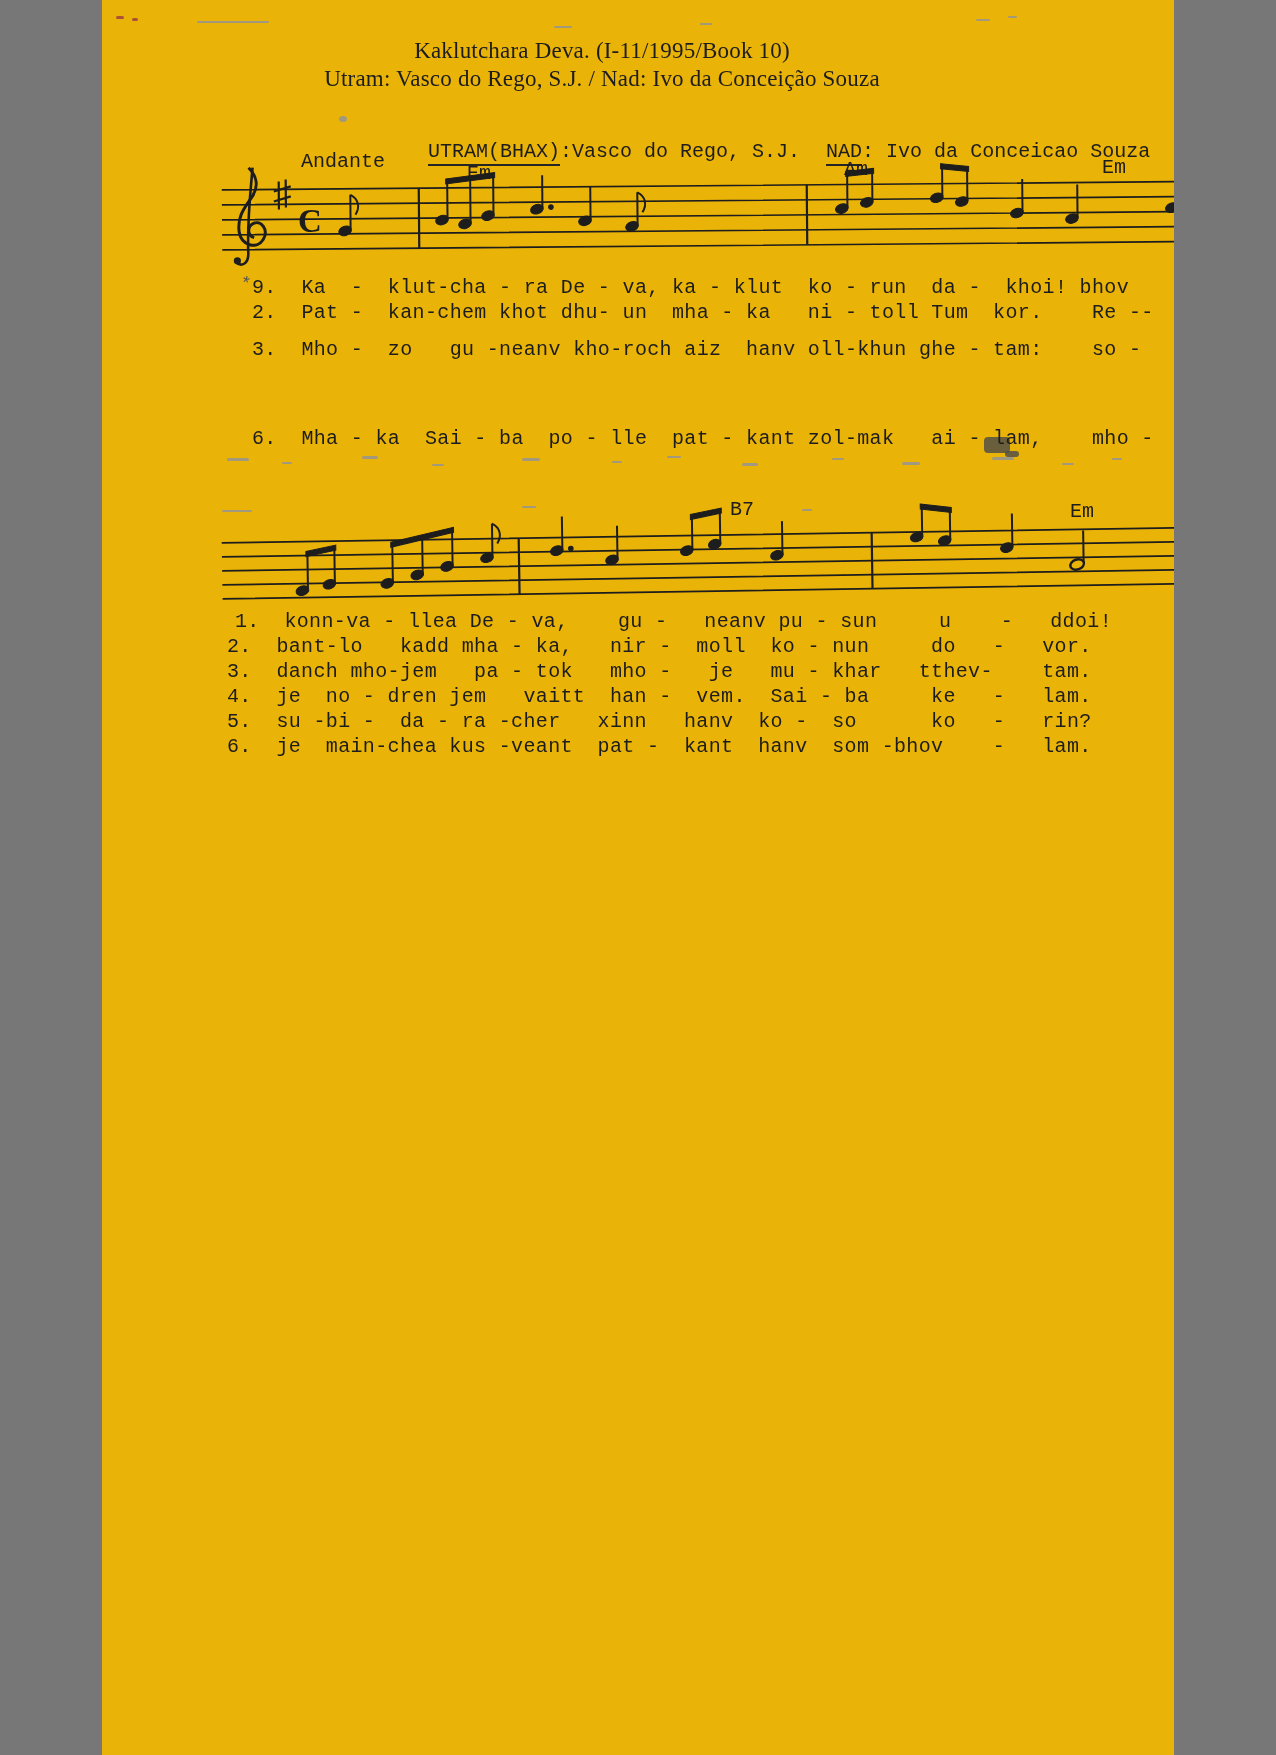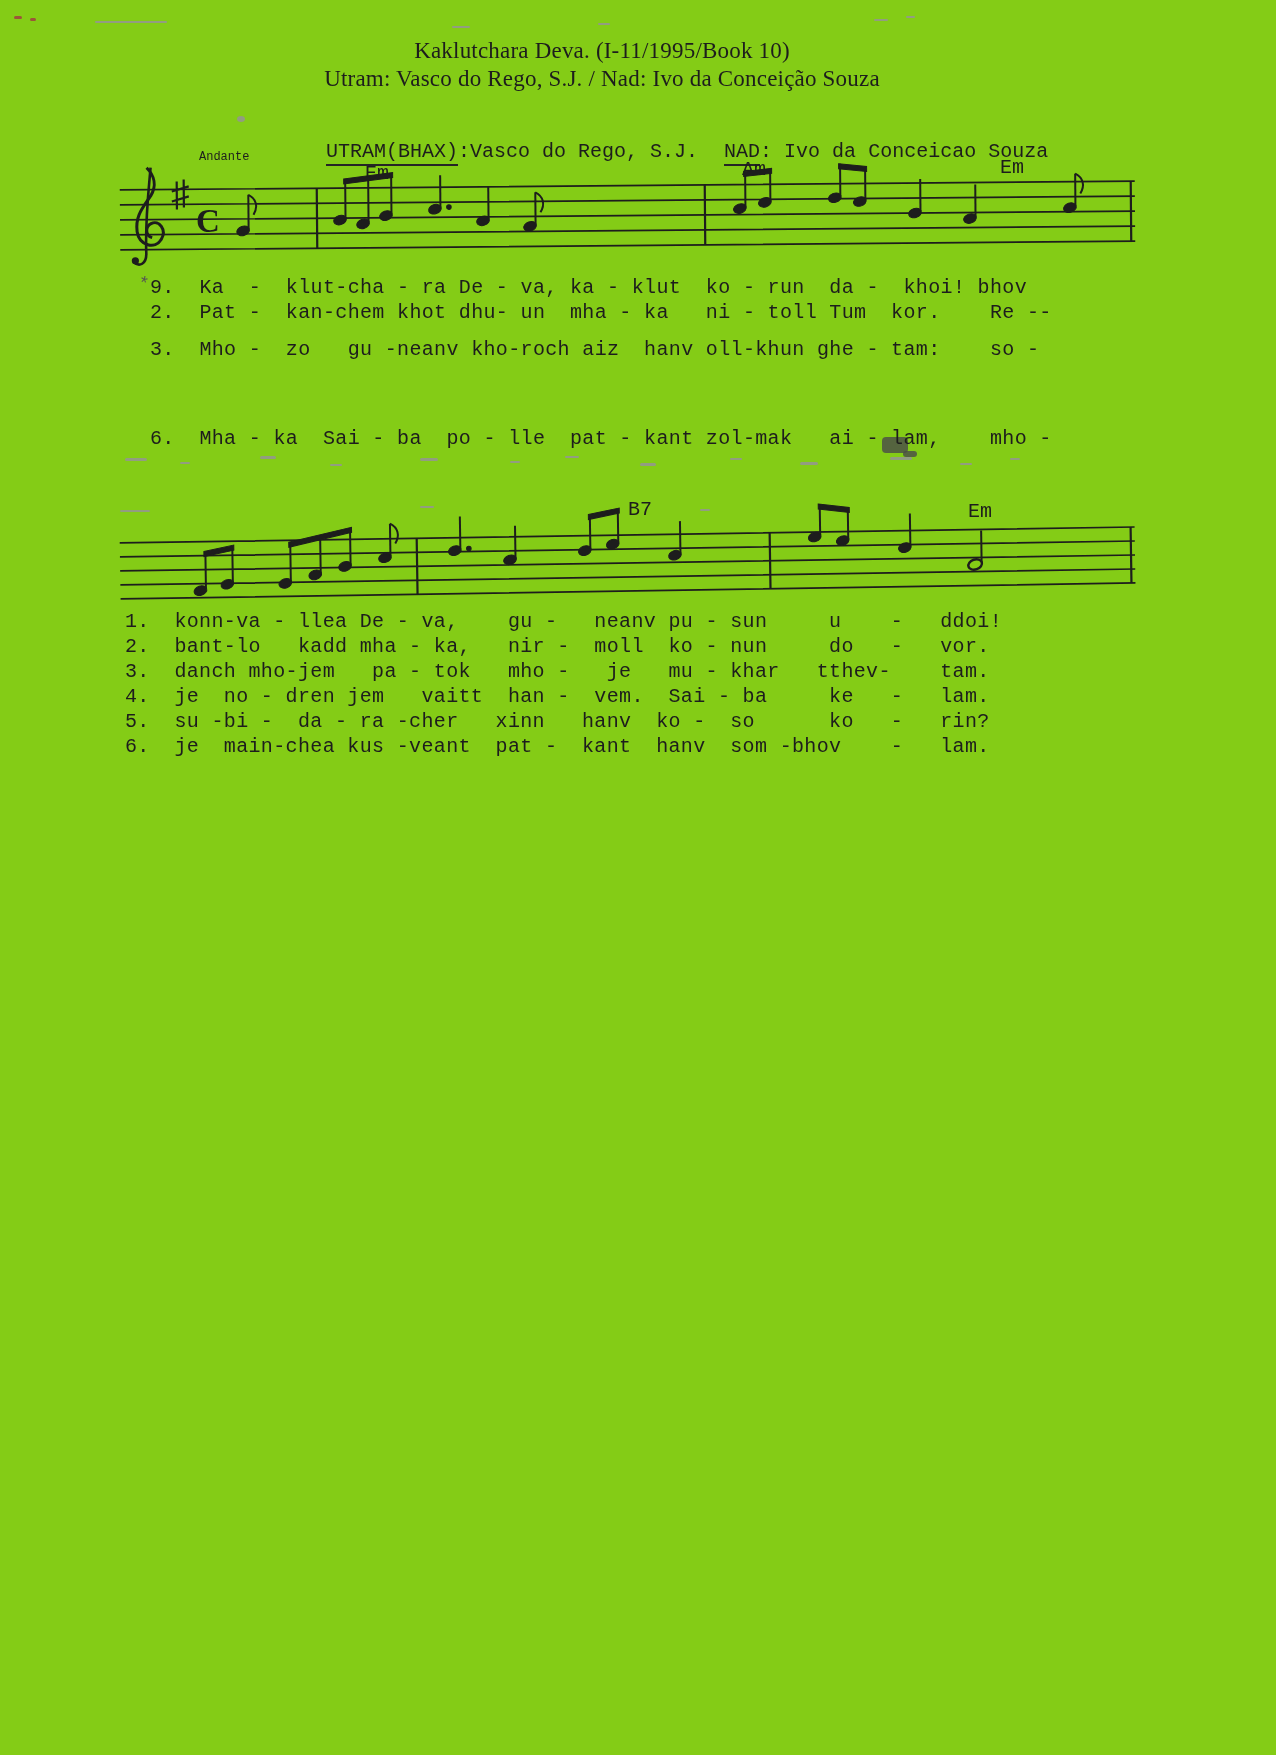--- a/index.html
+++ b/index.html
@@ -1,28 +1,28 @@
 <!DOCTYPE html>
 <html><head>
 <meta charset="utf-8">
 <style>
   html,body{margin:0;padding:0;background:#777;}
   .page{
-    position:relative;width:1276px;height:1755px;margin:0 auto;
-    background:#84cc16;color:#1d1d1d;overflow:hidden;
+    position:relative;width:1072px;height:1755px;margin:0 auto;
+    background:#eab308;color:#1d1d1d;overflow:hidden;
     font-family:"Liberation Serif","DejaVu Serif",serif;
   }
   .abs{position:absolute;}
   .t{font-family:"Liberation Mono","DejaVu Sans Mono",monospace;white-space:pre;}
   .title{top:38px;left:0;right:72px;text-align:center;font-size:23px;letter-spacing:.2px;}
   .subtitle{top:66px;left:0;right:72px;text-align:center;font-size:23px;letter-spacing:.2px;}
   .typed-header{left:278px;top:117px;font-size:20px;}
   .typed-header .u{border-bottom:2px solid #252525;padding-bottom:1px;}
   .typed-header .gap{display:inline-block;width:26px;}
-  .tempo{left:199px;top:150px;font-size:12px;}
+  .tempo{left:199px;top:150px;font-size:20px;}
   .chord{font-size:20px;}
   .timesig{left:196px;top:203px;font-size:33px;font-weight:bold;}
   .vl{font-size:20px;letter-spacing:.35px;}
   .vu{left:150px;}
   .lo{left:125px;}
   .margin-mark{left:138px;top:274px;color:#555;font-size:18px;transform:rotate(12deg);}
   .pagenum{left:0;right:0;top:1603px;text-align:center;font-size:21px;}
   .staffwrap{transform-origin:left center;}
   svg .ink{stroke:#1d1d1d;}
   .noise{position:absolute;background:#949494;opacity:.85;border-radius:2px;}
@@ -167,21 +167,21 @@
         <path d="M705.5 46 V15 M733.5 50 V19" stroke-width="2" fill="none"></path>
         <polygon points="704,15 735,19 735,24 704,20"></polygon>
         <ellipse cx="790" cy="60" rx="6.5" ry="4.6" transform="rotate(-18 790 60)"></ellipse>
         <path d="M795.5 58 V26" stroke-width="2" fill="none"></path>
         <ellipse cx="860" cy="78" rx="7" ry="5" transform="rotate(-18 860 78)" fill="none" stroke-width="2.4"></ellipse>
         <path d="M866.5 76 V44" stroke-width="2" fill="none"></path>
       </g>
     </svg>
   </div>
 
-  <div class="abs t vl lo" style="top:610px;">1.  konn-va - llea De - va,    gu -   neanv pu - sun     u    -   ddoi!</div>
+  <div class="abs t vl lo" style="top:610px;margin-left:8px;">1.  konn-va - llea De - va,    gu -   neanv pu - sun     u    -   ddoi!</div>
   <div class="abs t vl lo" style="top:635px;">2.  bant-lo   kadd mha - ka,   nir -  moll  ko - nun     do   -   vor.</div>
   <div class="abs t vl lo" style="top:660px;">3.  danch mho-jem   pa - tok   mho -   je   mu - khar   tthev-    tam.</div>
   <div class="abs t vl lo" style="top:685px;">4.  je  no - dren jem   vaitt  han -  vem.  Sai - ba     ke   -   lam.</div>
   <div class="abs t vl lo" style="top:710px;">5.  su -bi -  da - ra -cher   xinn   hanv  ko -  so      ko   -   rin?</div>
   <div class="abs t vl lo" style="top:735px;">6.  je  main-chea kus -veant  pat -  kant  hanv  som -bhov    -   lam.</div>
 
 
 </div>
 
 </body></html>

